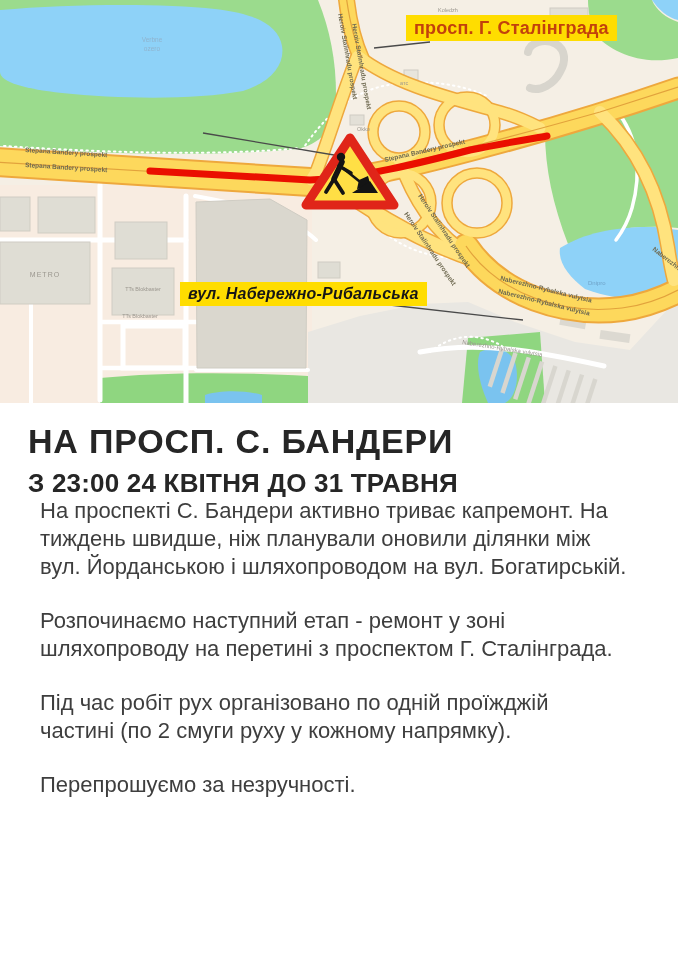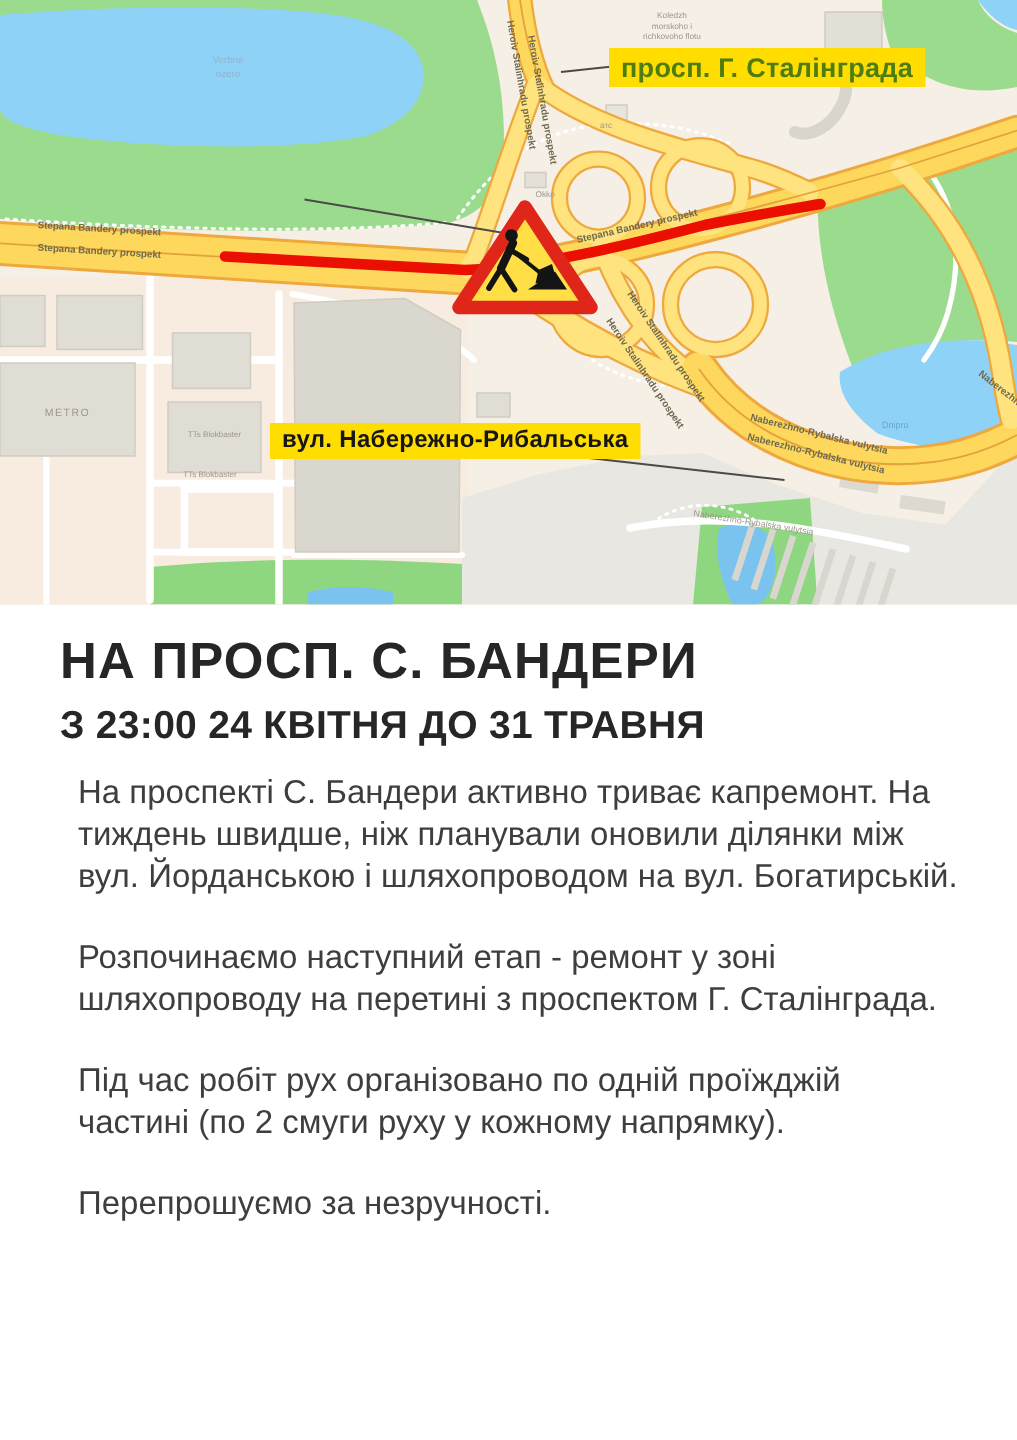--- a/index.html
+++ b/index.html
@@ -9,29 +9,29 @@
     -webkit-font-smoothing:antialiased;
     overflow:hidden;
   }
   .map-wrap { position:relative; width:678px; height:403px; background:#f5efe5; overflow:hidden; }
   .map-wrap svg { display:block; }
   .callout {
     position:absolute; font-weight:700; line-height:1;
     padding:4px 8px; white-space:nowrap; letter-spacing:0.2px;
   }
   .callout-red   { left:28px;  top:107px; font-size:20px; background:#e8231a; color:#ffffff; }
-  .callout-yel-1 { left:406px; top:32px;  font-size:18px; background:#ffdd00; color:#4d7c0f; }
-  .callout-yel-2 { left:180px; top:282px; font-size:16px; background:#ffdd00; color:#161616; }
-  .content { padding:20px 28px 0 40px; }
+  .callout-yel-1 { left:406px; top:15px;  font-size:18px; background:#ffdd00; color:#c2410c; }
+  .callout-yel-2 { left:180px; top:282px; font-size:16px; background:#ffdd00; color:#161616;font-style:italic; }
+  .content { padding:20px 28px 0 28px; }
   .title {
     margin:0 0 10px 0; color:#262626; font-weight:700;
     font-size:34px; line-height:37px; letter-spacing:0.8px;
   }
   .subtitle {
-    margin:0 0 17px 0; color:#262626; font-weight:700;
+    margin:0 0 0 0; color:#262626; font-weight:700;
     font-size:26px; line-height:27px; letter-spacing:0.2px;
   }
   .body-text p {
     margin:0 0 26px 12px; color:#3e3e3e; font-size:22px; line-height:28px;
     white-space:pre-line;
   }
   .road-lbl { font-size:6.5px; fill:#6e6950; font-weight:700; }
   .city-lbl { fill:#9b978f; }
 </style>
 </head>

